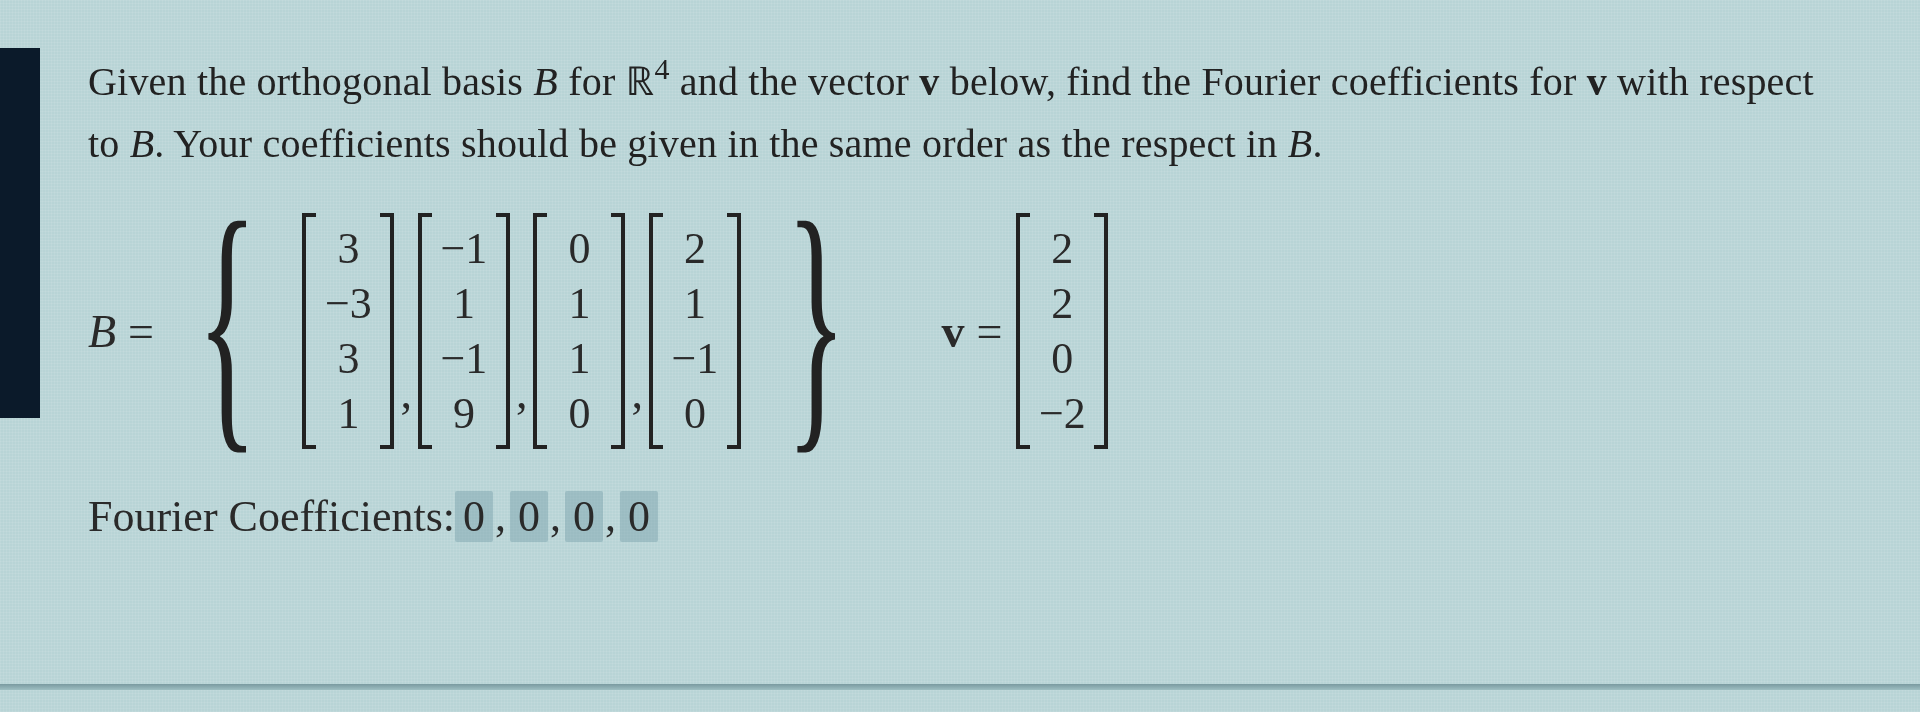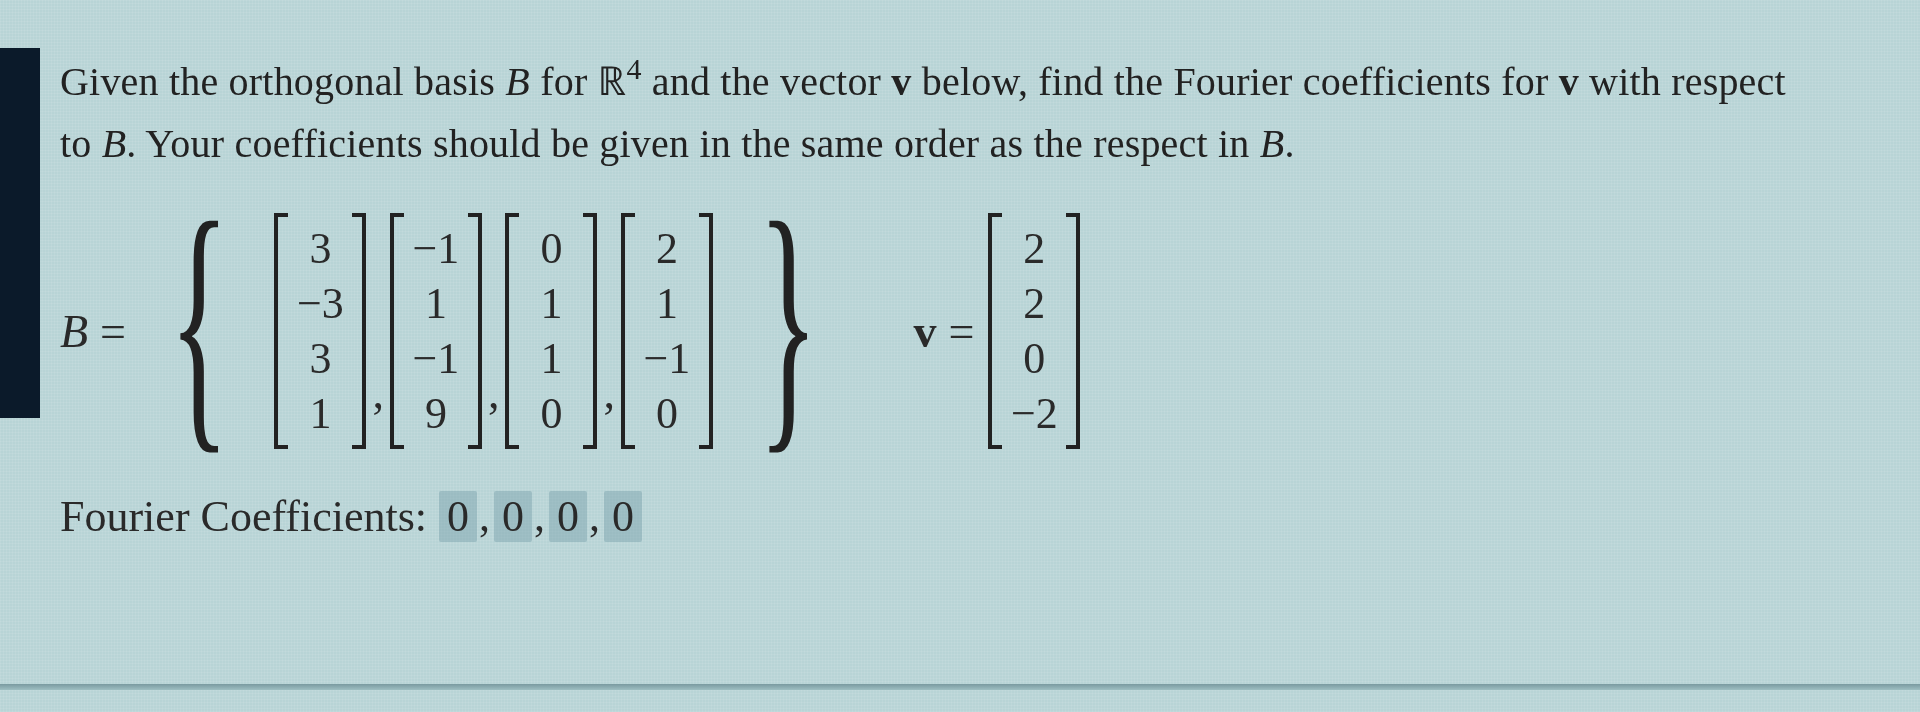--- a/index.html
+++ b/index.html
@@ -26,21 +26,21 @@
     .edge-dark-left {
       position: absolute;
       left: 0;
       top: 48px;
       width: 40px;
       height: 370px;
       background: #0b1a2a;
     }
     .content {
       position: relative;
-      padding: 48px 60px 30px 60px;
+      padding: 48px 60px 30px 88px;
     }
     .prompt-text {
       font-size: 40px;
       line-height: 1.55;
       color: #222;
       letter-spacing: 0.2px;
     }
     .prompt-text .italic {
       font-style: italic;
     }
@@ -131,21 +131,21 @@
       font-size: 46px;
       align-self: flex-end;
       padding-bottom: 30px;
       margin: 0 -2px;
     }
     .answer-row {
       margin-top: 42px;
       font-size: 44px;
       display: flex;
       align-items: baseline;
-      gap: 12px;
+      gap: 0;
     }
     .answer-label {
       font-family: 'Times New Roman', Times, serif;
     }
     .coef-list {
       display: inline-flex;
       gap: 0;
     }
     .coef-item {
       display: inline-flex;

